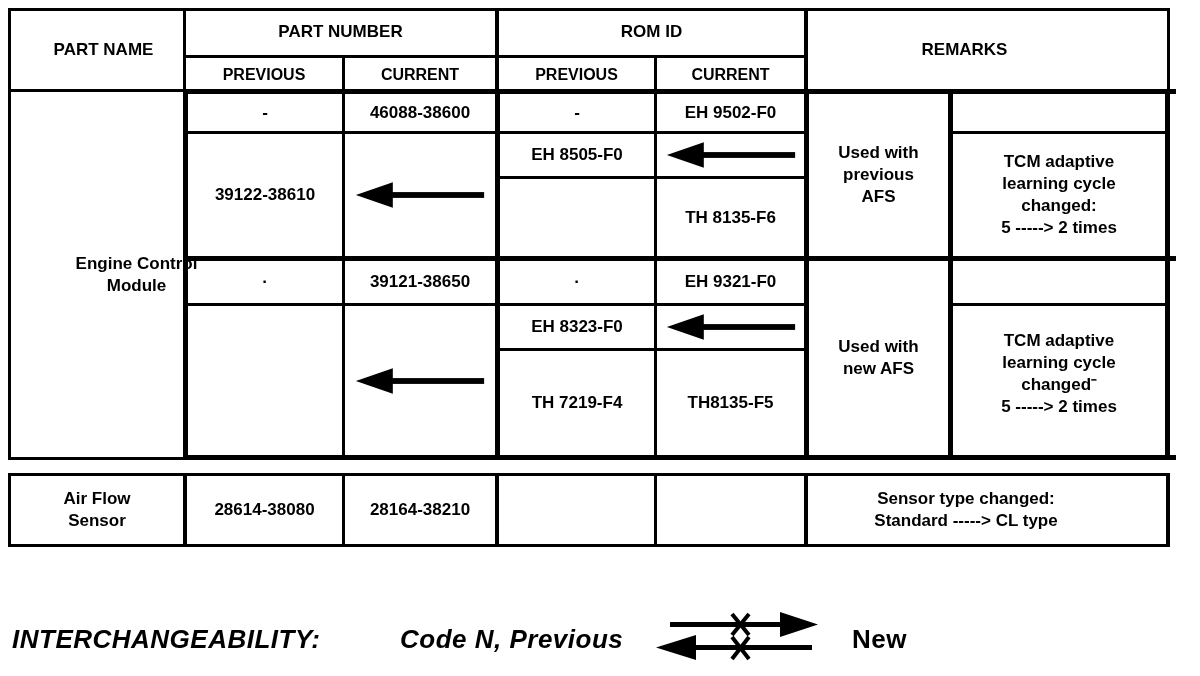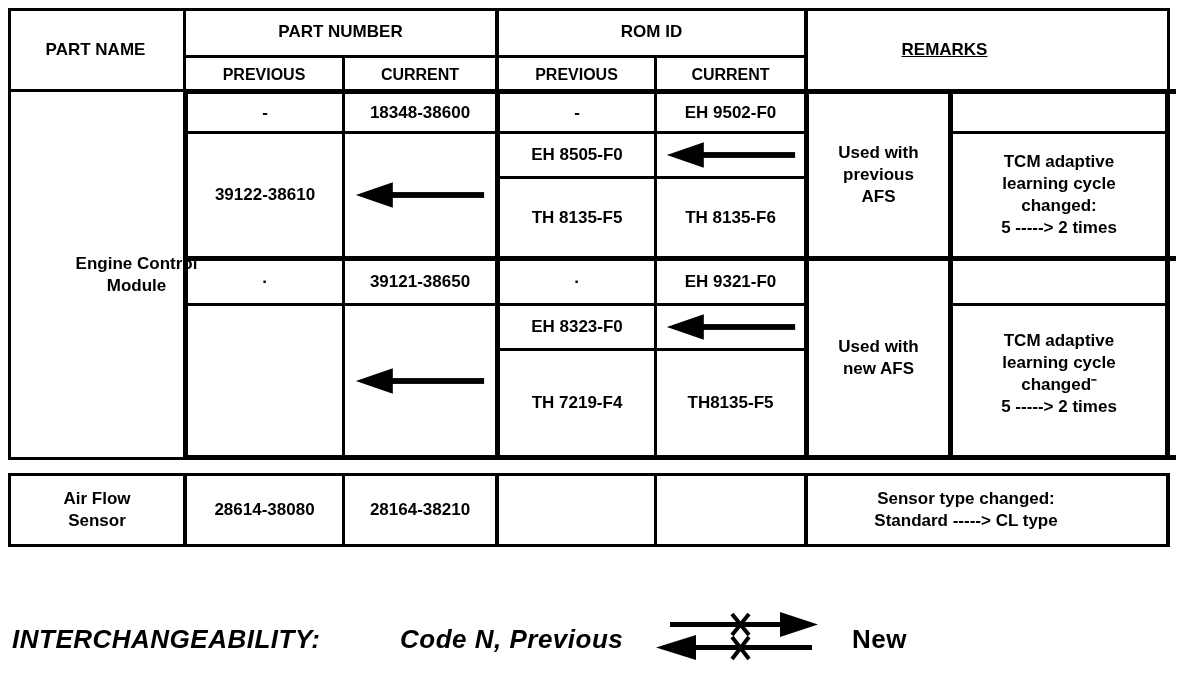--- a/index.html
+++ b/index.html
@@ -50,54 +50,53 @@
   <div class="vl" style="left:948px;top:94px;width:5px;height:361px;"></div>
 
   <div class="hl" style="left:188px;top:131px;width:616px;height:3px;"></div>
   <div class="hl" style="left:948px;top:131px;width:217px;height:3px;"></div>
   <div class="hl" style="left:497px;top:176px;width:307px;height:3px;"></div>
   <div class="hl" style="left:183px;top:256px;width:993px;height:5px;"></div>
   <div class="hl" style="left:188px;top:303px;width:616px;height:3px;"></div>
   <div class="hl" style="left:948px;top:303px;width:217px;height:3px;"></div>
   <div class="hl" style="left:497px;top:348px;width:307px;height:3px;"></div>
 
-  <div class="cell" style="left:8px;top:8px;width:175px;height:84px;border-radius:13px;">PART NAME</div>
+  <div class="cell" style="left:16px;top:8px;width:175px;height:84px;border-radius:13px;">PART NAME</div>
   <div class="cell" style="left:186px;top:8px;width:309px;height:47px;">PART NUMBER</div>
   <div class="cell" style="left:499px;top:8px;width:305px;height:47px;">ROM ID</div>
-  <div class="cell" style="left:788px;top:8px;width:313px;height:84px;text-decoration:underline;">REMARKS</div>
+  <div class="cell" style="left:808px;top:8px;width:313px;height:84px;">REMARKS</div>
   <div class="cell sub" style="left:186px;top:58px;width:156px;height:34px;">PREVIOUS</div>
   <div class="cell sub" style="left:345px;top:58px;width:150px;height:34px;">CURRENT</div>
   <div class="cell sub" style="left:499px;top:58px;width:155px;height:34px;">PREVIOUS</div>
   <div class="cell sub" style="left:657px;top:58px;width:147px;height:34px;">CURRENT</div>
 
   <div class="cell" style="left:8px;top:92px;width:175px;height:365px;margin-left:41px;">
     <div>Engine Control</div>
     <div>Module</div>
   </div>
 
   <div class="cell" style="left:188px;top:94px;width:154px;height:37px;">-</div>
-  <div class="cell" style="left:345px;top:94px;width:150px;height:37px;">18348-38600</div>
+  <div class="cell" style="left:345px;top:94px;width:150px;height:37px;">46088-38600</div>
   <div class="cell" style="left:500px;top:94px;width:154px;height:37px;">-</div>
   <div class="cell" style="left:657px;top:94px;width:147px;height:37px;">EH 9502-F0</div>
 
   <div class="cell" style="left:188px;top:134px;width:154px;height:122px;border-radius:7px;">39122-38610</div>
   <div class="arrowcell" style="left:345px;top:134px;width:150px;height:122px;">
     <svg width="136" height="32" viewBox="0 0 140 32">
       <polygon points="4,16 42,3 42,29" fill="#000"></polygon>
       <rect x="38" y="13" width="98" height="6" fill="#000"></rect>
     </svg>
   </div>
   <div class="cell" style="left:500px;top:134px;width:154px;height:42px;">EH 8505-F0</div>
   <div class="arrowcell" style="left:657px;top:134px;width:147px;height:42px;">
     <svg width="136" height="32" viewBox="0 0 140 32">
       <polygon points="4,16 42,3 42,29" fill="#000"></polygon>
       <rect x="38" y="13" width="98" height="6" fill="#000"></rect>
     </svg>
   </div>
-  <div class="cell" style="left:500px;top:179px;width:154px;height:77px;">TH 8135-F5</div>
   <div class="cell" style="left:657px;top:179px;width:147px;height:77px;">TH 8135-F6</div>
 
   <div class="cell rem" style="left:809px;top:94px;width:139px;height:162px;">
     <div>Used with</div>
     <div>previous</div>
     <div>AFS</div>
   </div>
   <div class="cell rem" style="left:953px;top:134px;width:212px;height:122px;">
     <div>TCM adaptive</div>
     <div>learning cycle</div>

